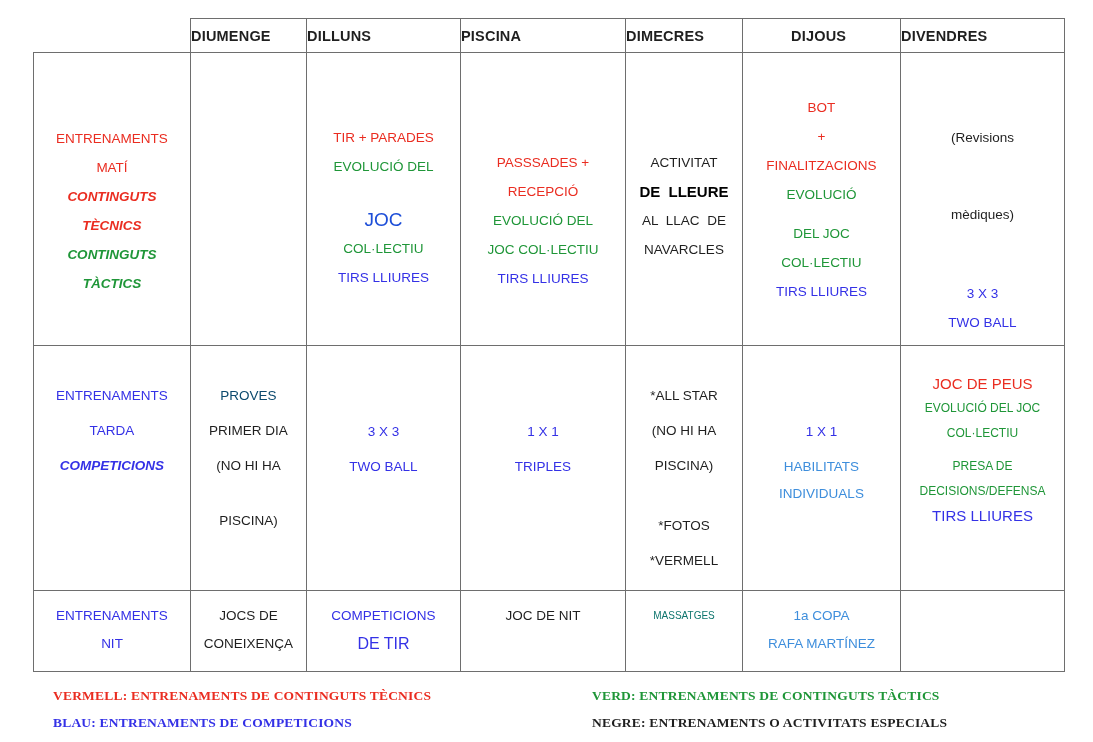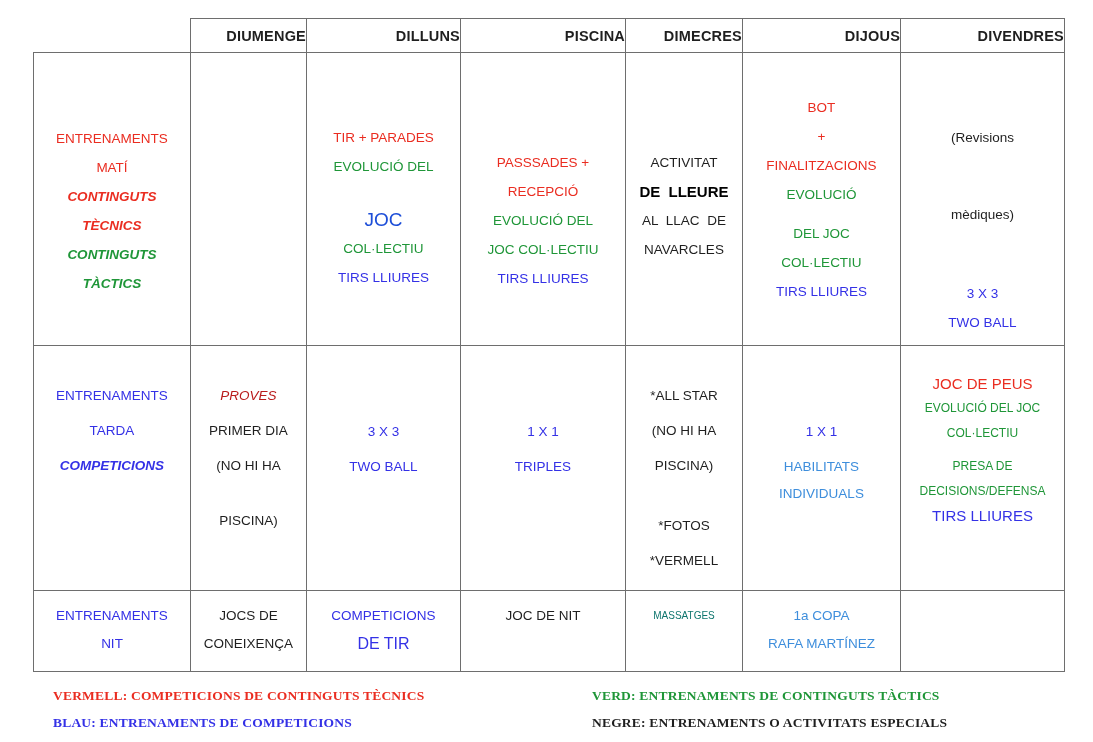--- a/index.html
+++ b/index.html
@@ -11,21 +11,21 @@
   table.schedule{
     border-collapse:collapse;table-layout:fixed;
     margin:18px 0 0 33px;
   }
   table.schedule td{
     border:1px solid #6e6e6e;
     padding:0;vertical-align:top;overflow:hidden;
   }
   table.schedule td.corner-spacer{border:none;}
   table.schedule td.day-hd{
-    vertical-align:middle;text-align:right;
+    vertical-align:middle;text-align:left;
     font-weight:bold;font-size:14.5px;color:#1f1f1f;
     letter-spacing:.2px;
   }
   .cellbox{width:100%;text-align:center;box-sizing:border-box;}
   .cell-line{white-space:nowrap;}
   .legend{
     display:flex;align-items:flex-start;
     margin:10px 0 0 53px;
     font-family:"Liberation Serif",serif;font-weight:bold;
     font-size:13.5px;
@@ -120,21 +120,21 @@
       <tr>
         <td>
           <div class="cellbox" style="height: 244px; padding-top: 32px;">
             <div class="cell-line" style="color: rgb(52, 49, 230); line-height: 35px; font-size: 13.5px;">ENTRENAMENTS</div>
             <div class="cell-line" style="color: rgb(52, 49, 230); line-height: 35px; font-size: 13.5px;">TARDA</div>
             <div class="cell-line" style="color: rgb(52, 49, 230); line-height: 35px; font-size: 13.5px; font-weight: bold; font-style: italic;">COMPETICIONS</div>
           </div>
         </td>
         <td>
           <div class="cellbox" style="height: 244px; padding-top: 32px;">
-            <div class="cell-line" style="color: #b91c1c; line-height: 35px; font-size: 13.5px; font-style: italic;">PROVES</div>
+            <div class="cell-line" style="color: #0c4a6e; line-height: 35px; font-size: 13.5px;">PROVES</div>
             <div class="cell-line" style="color: rgb(31, 31, 31); line-height: 35px; font-size: 13.5px;">PRIMER DIA</div>
             <div class="cell-line" style="color: rgb(31, 31, 31); line-height: 35px; font-size: 13.5px;">(NO HI HA</div>
             <div class="cell-line" style="color: rgb(31, 31, 31); line-height: 35px; font-size: 13.5px; margin-top: 20px;">PISCINA)</div>
           </div>
         </td>
         <td>
           <div class="cellbox" style="height: 244px; padding-top: 68px;">
             <div class="cell-line" style="color: rgb(52, 49, 230); line-height: 35px; font-size: 13.5px;">3 X 3</div>
             <div class="cell-line" style="color: rgb(52, 49, 230); line-height: 35px; font-size: 13.5px;">TWO BALL</div>
           </div>
@@ -209,20 +209,20 @@
         </td>
         <td>
           <div class="cellbox" style="height: 80px;"></div>
         </td>
       </tr>
     </tbody>
 </table>
 
 <div class="legend">
   <div class="legend-col left">
-    <div class="legend-line" style="color: rgb(234, 45, 33);">VERMELL: COMPETICIONS DE CONTINGUTS TÈCNICS</div>
+    <div class="legend-line" style="color: rgb(234, 45, 33);">VERMELL: ENTRENAMENTS DE CONTINGUTS TÈCNICS</div>
     <div class="legend-line" style="color: rgb(52, 49, 230);">BLAU: ENTRENAMENTS DE COMPETICIONS</div>
   </div>
   <div class="legend-col">
     <div class="legend-line" style="color: rgb(31, 150, 56);">VERD: ENTRENAMENTS DE CONTINGUTS TÀCTICS</div>
     <div class="legend-line" style="color: rgb(31, 31, 31);">NEGRE: ENTRENAMENTS O ACTIVITATS ESPECIALS</div>
   </div>
 </div>
 
 </body></html>

